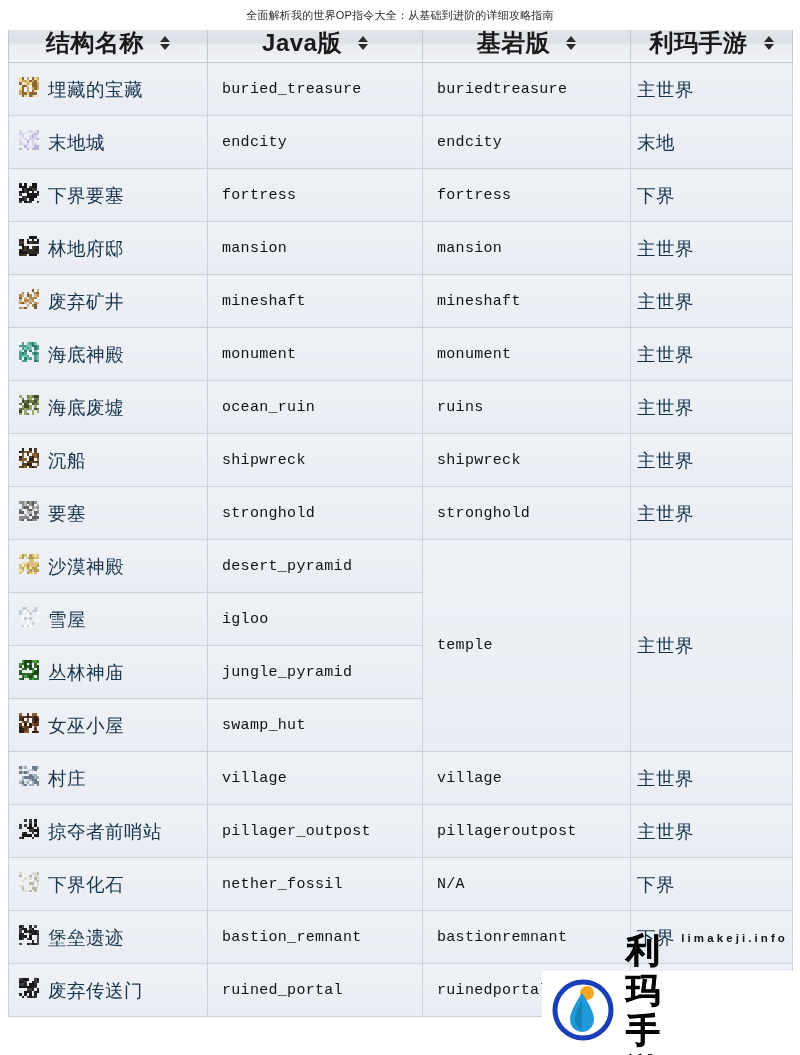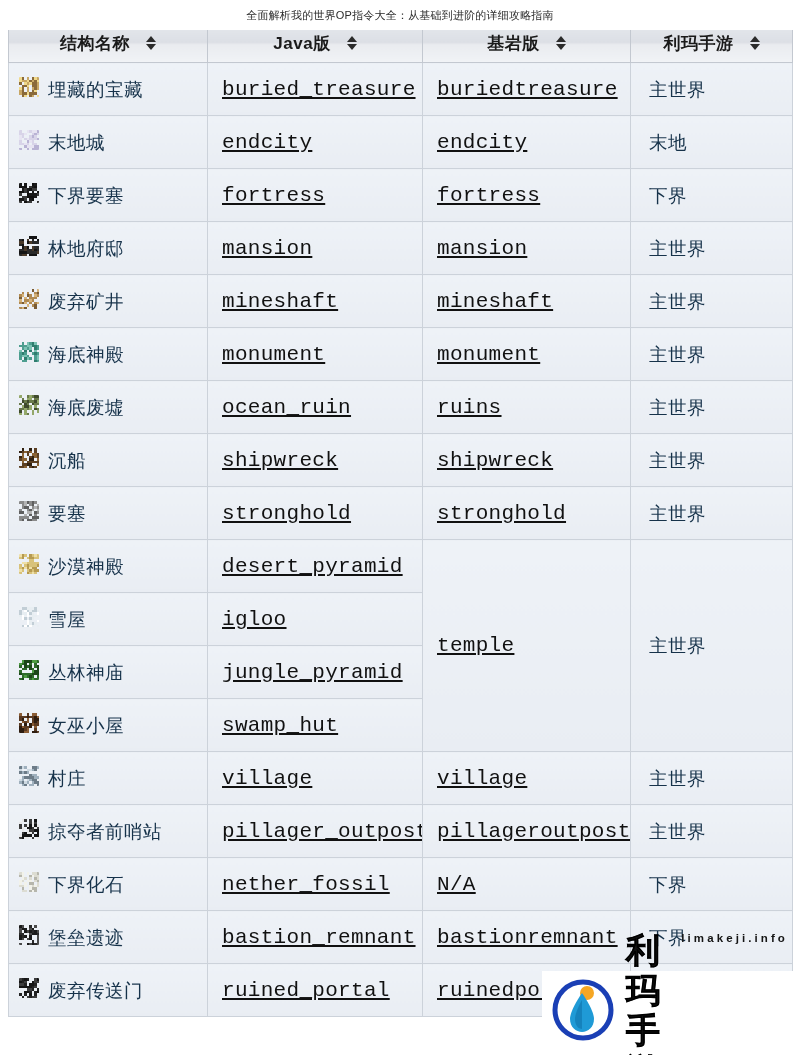--- a/index.html
+++ b/index.html
@@ -56,21 +56,21 @@
   table.struct col.c4 { width: 162px; }
 
   thead th {
     height: 39px;
     background: linear-gradient(to bottom, #e4e7ec 0%, #dcdfe5 48%, #e9ebef 52%, #f1f3f6 100%);
     border: 1px solid #c3c8d0;
     border-left: none;
     padding: 0 10px;
     position: relative;
     color: #1a1a1a;
-    font-size: 17px;
+    font-size: 24px;
     font-weight: bold;
     text-align: center;
     letter-spacing: 0.5px;
     white-space: nowrap;
   }
   thead th:first-child { border-left: 1px solid #c3c8d0; }
   .th-inner {
     display: flex;
     align-items: center;
     justify-content: center;
@@ -124,33 +124,32 @@
     image-rendering: pixelated;
   }
   .s-name {
     color: #16324a;
     font-size: 18.5px;
     letter-spacing: 0.5px;
   }
 
   td.code {
     font-family: "Liberation Mono", "DejaVu Sans Mono", monospace;
-    font-size: 21px;
+    font-size: 15px;
     color: #111111;
     letter-spacing: 0.3px;
     text-align: left;
     padding-left: 14px;
-    text-decoration: underline;
   }
   td.dim {
     color: #16324a;
     font-size: 18.5px;
     letter-spacing: 0.5px;
     text-align: left;
-    padding-left: 18px;
+    padding-left: 6px;
   }
   td.merged {
     text-align: left;
     vertical-align: middle;
   }
 
   
   .watermark {
     position: absolute;
     right: 6px;

